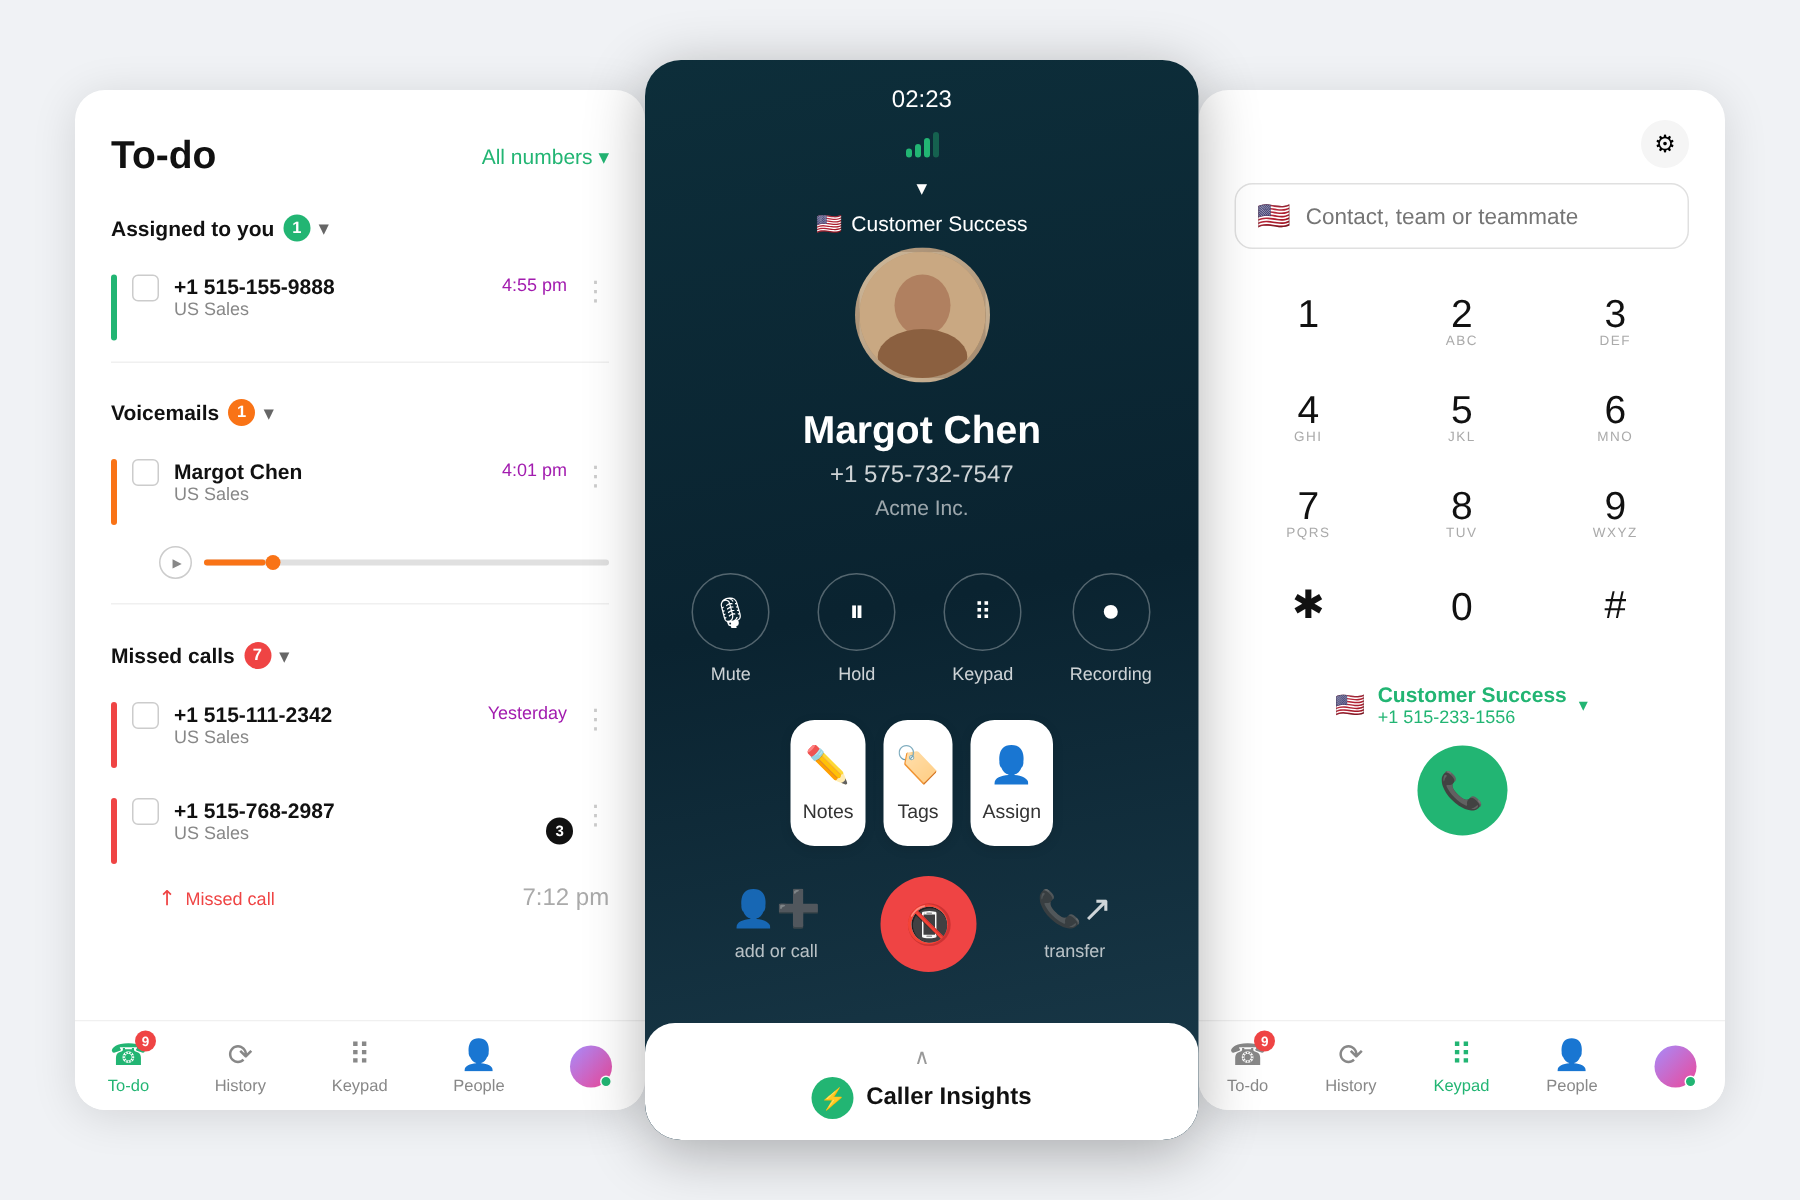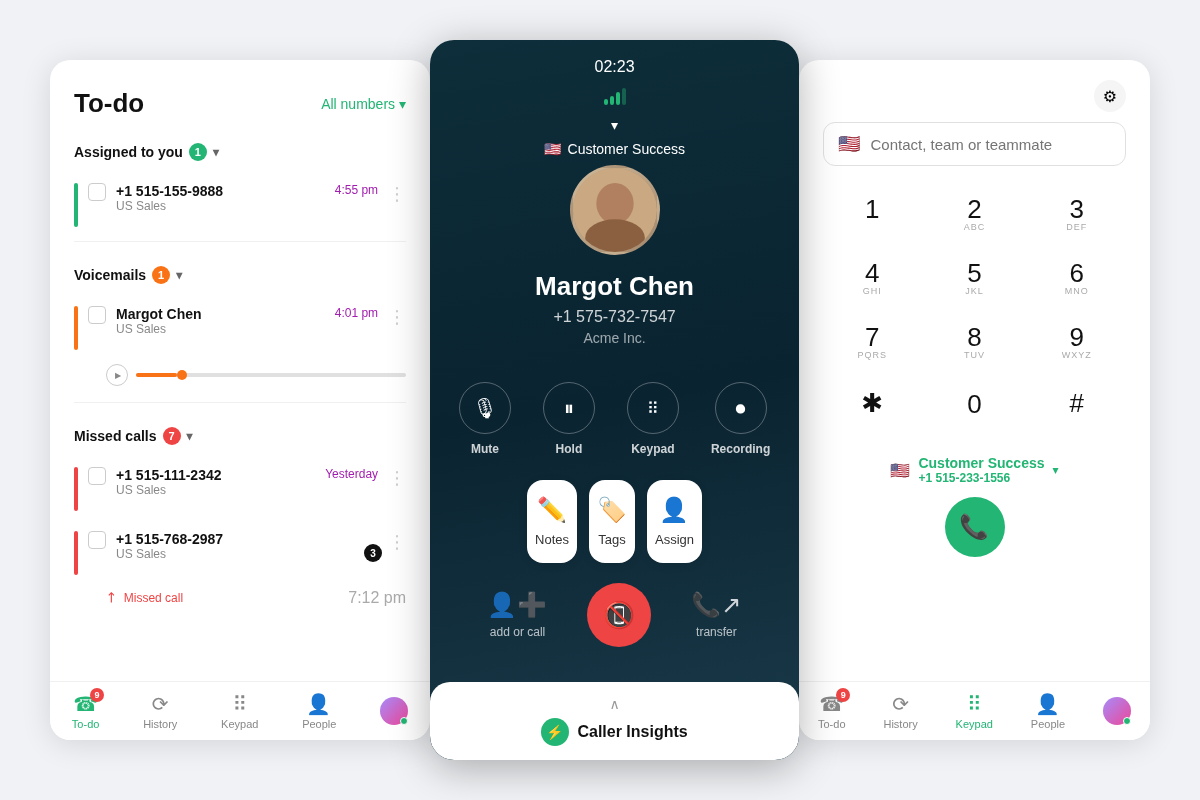--- a/index.html
+++ b/index.html
@@ -334,21 +334,21 @@
       display: flex; flex-direction: column; align-items: center; gap: 8px;
       cursor: pointer;
     }
     .control-icon {
       width: 52px; height: 52px;
       border-radius: 50%;
       border: 1.5px solid rgba(255,255,255,0.3);
       display: flex; align-items: center; justify-content: center;
       color: #fff; font-size: 20px;
     }
-    .control-label { color: rgba(255,255,255,0.8); font-size: 12px; font-weight: bold; }
+    .control-label { color: rgba(255,255,255,0.8); font-size: 12px; }
 
     
     .action-row {
       display: flex;
       gap: 12px;
       margin-bottom: 20px;
       padding: 0 16px;
     }
     .action-btn {
       flex: 1;
@@ -790,21 +790,21 @@
       <div class="keypad-key">
         <span class="keypad-symbol">#</span>
         <span class="keypad-letters"></span>
       </div>
     </div>
 
     <div class="active-number-row">
       <span class="active-number-flag">🇺🇸</span>
       <div>
         <div class="active-number-text">Customer Success</div>
-        <div class="active-number-text" style="font-size:12px;font-weight:700">+1 515-233-1556</div>
+        <div class="active-number-text" style="font-size:12px;font-weight:400">+1 515-233-1556</div>
       </div>
       <span class="active-number-chevron">▾</span>
     </div>
 
     <div class="call-button">
       <span>📞</span>
     </div>
 
     <nav class="right-bottom-nav">
       <div class="right-nav-item">

